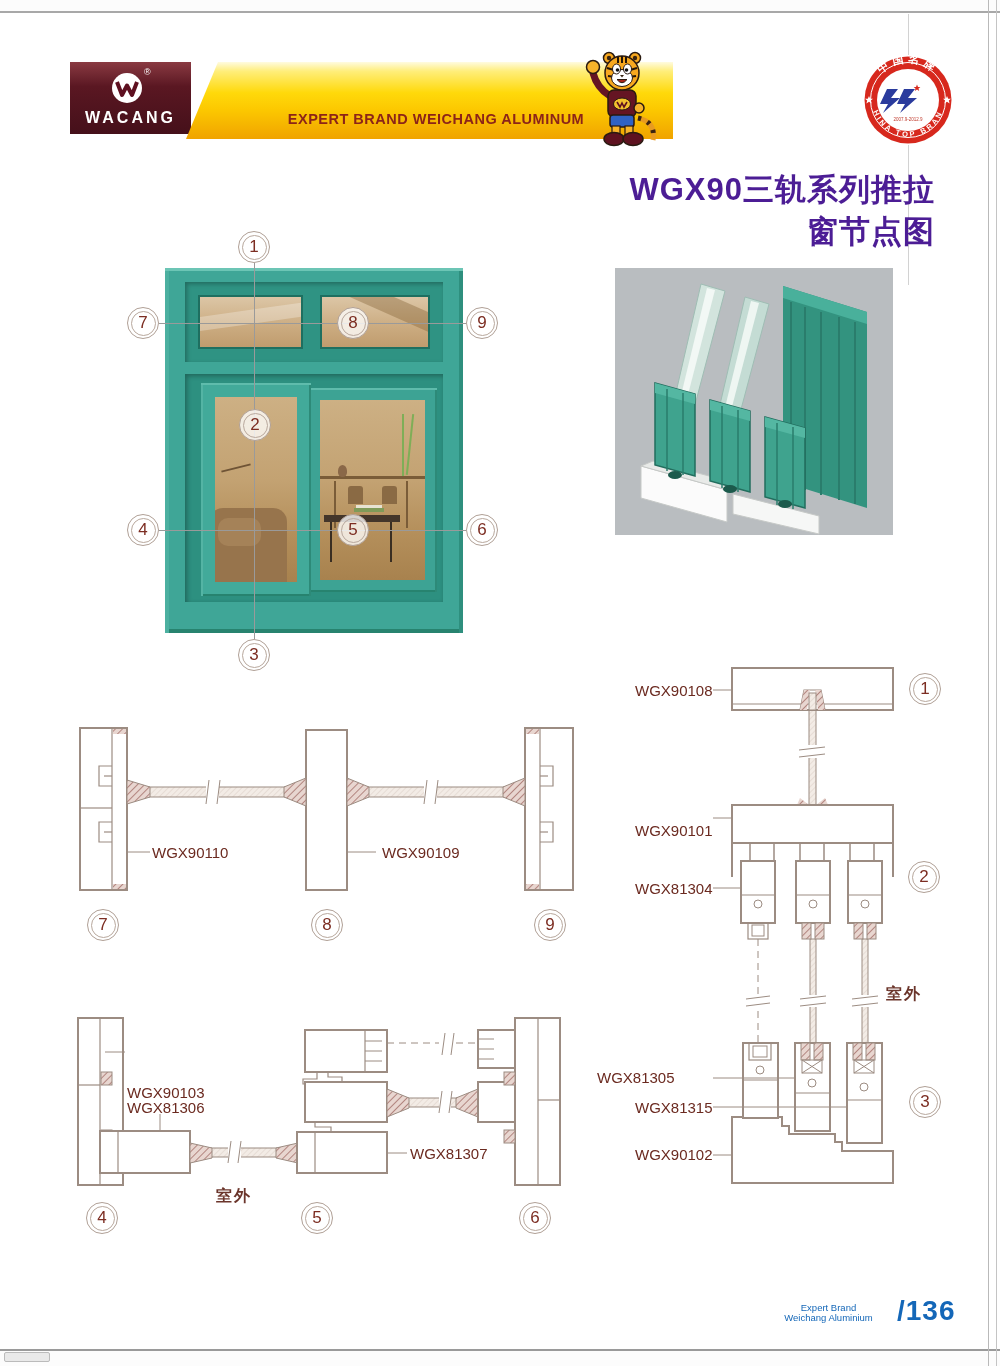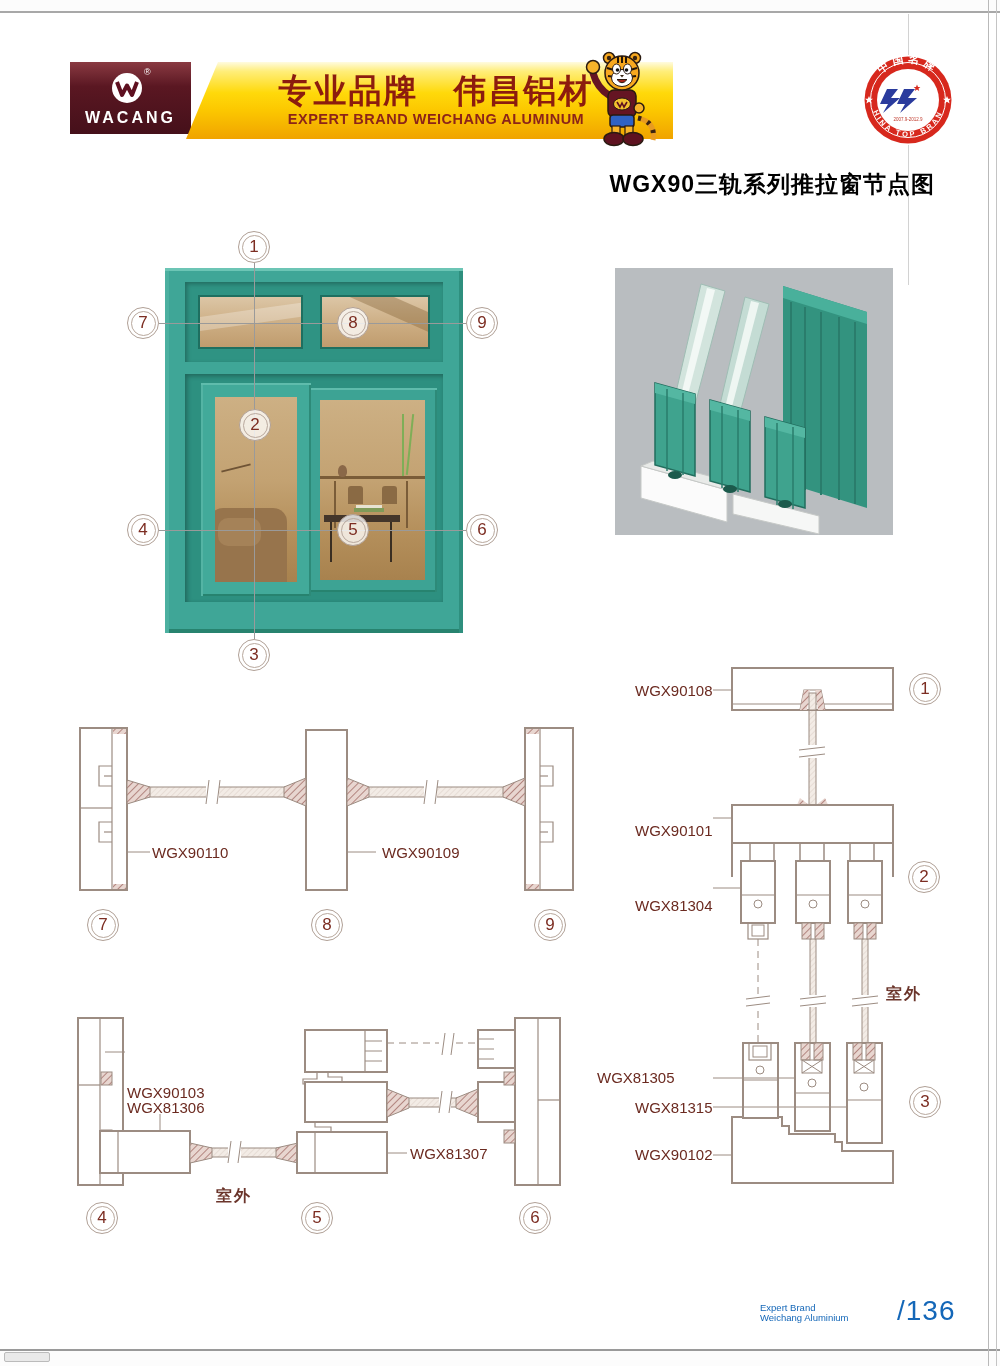--- a/index.html
+++ b/index.html
@@ -33,21 +33,21 @@
   .banner-silver { position:absolute; left:676px; top:66px; width:309px; height:63px;
     clip-path:polygon(16px 0,100% 0,100% 100%,0 100%);
     background:linear-gradient(180deg,#fafafa 0%,#d6d6d6 45%,#bdbdbd 75%,#cfcfcf 100%); }
   .tm-lines { position:absolute; left:24px; top:5px; }
   .tm-line { font-size:20px; font-weight:bold; color:#1b6cb5; letter-spacing:7px; line-height:27px; white-space:nowrap; }
 
   .tiger { position:absolute; left:578px; top:46px; z-index:3; }
   .badge { position:absolute; left:862px; top:54px; z-index:3; }
 
   .page-title { position:absolute; left:600px; top:169px; width:335px; text-align:right;
-    font-size:23px; font-weight:bold; color:#000000; letter-spacing:1px; }
+    font-size:31px; font-weight:bold; color:#4c1d95; letter-spacing:1px; }
 
   
   .win { position:absolute; left:165px; top:268px; width:298px; height:365px; background:#3fa697;
     box-shadow:inset 0 3px 0 #6cc5b5, inset 4px 0 0 #4cb0a0, inset -4px 0 0 #2e8f7e, inset 0 -4px 0 #27836f; z-index:1; }
   .transom { position:absolute; left:20px; top:14px; width:258px; height:80px; background:#2f9383;
     box-shadow:inset 2px 2px 4px rgba(0,0,0,.28); }
   .tglass { position:absolute; top:13px; height:54px; border:2px solid #1e6f60; overflow:hidden;
     background:linear-gradient(180deg,#dcc6a6 0%,#cbab80 60%,#bf9c6e 100%); }
   .tg1 { left:13px; width:105px; }
   .tg2 { left:135px; width:110px; }
@@ -85,44 +85,43 @@
 
   
   .r3d { position:absolute; left:615px; top:268px; z-index:1; }
 
   
   .plabel { position:absolute; font-size:15px; color:#6b2a20; white-space:nowrap; z-index:4; }
   .outdoor { position:absolute; font-size:16px; font-weight:bold; color:#6b352b; z-index:4; letter-spacing:2px; }
   .tsvg { position:absolute; z-index:1; }
 
   
-  .foot-brand { position:absolute; left:760px; top:1303px; width:137px; text-align:left;
+  .foot-brand { position:absolute; left:760px; top:1303px; width:137px; text-align:center;
     font-size:9.5px; line-height:10px; color:#1467b8; z-index:10; }
-  .foot-page { position:absolute; left:897px; top:1295px; font-size:28px; font-weight:normal;
+  .foot-page { position:absolute; left:897px; top:1295px; font-size:28px; font-weight:bold;
     color:#1467b8; z-index:10; letter-spacing:1px; }
 </style>
 </head>
 <body>
 
 <div id="page">
 
   <div class="strip-top"></div>
   <div class="vline-hdr"></div>
 
   <div class="logo-block">
     <svg class="logo-circle" width="40" height="40" viewBox="-20 -20 40 40">
       <circle r="15" fill="#ffffff"></circle>
       <path d="M -10,-6 L -5,7 L 0,-2.5 L 5,7 L 10,-6" fill="none" stroke="#5e1020" stroke-width="4" stroke-linejoin="round"></path>
     </svg>
     <span class="logo-reg">®</span>
     <div class="logo-word">WACANG</div>
   </div>
 
   <div class="banner-yellow">
-    <div class="banner-cn">专业品牌　伟昌铝材</div>
     <div class="banner-en">EXPERT BRAND WEICHANG ALUMINUM</div>
   </div>
 
 
   <svg class="tiger" width="90" height="104" viewBox="0 0 90 104">
     <path d="M60,72 q18,4 15,22" fill="none" stroke="#e89b20" stroke-width="5"></path>
     <path d="M60,72 q18,4 15,22" fill="none" stroke="#3a2410" stroke-width="5" stroke-dasharray="3 7"></path>
     <path d="M32,50 Q19,42 15,27" fill="none" stroke="#651523" stroke-width="7" stroke-linecap="round"></path>
     <circle cx="15" cy="21" r="6.5" fill="#f7b32a" stroke="#2a1a10" stroke-width="1.5"></circle>
     <rect x="30" y="44" width="28" height="27" rx="6" fill="#651523" stroke="#2a1a10" stroke-width="1.5"></rect>
@@ -517,21 +516,21 @@
       <line x1="83" y1="35" x2="102" y2="35" stroke-width="1"></line>
       <line x1="83" y1="163" x2="102" y2="163" stroke-width="1"></line>
       <line x1="83" y1="233" x2="111" y2="233" stroke-width="1"></line>
       <line x1="83" y1="423" x2="165" y2="423" stroke-width="1"></line>
       <line x1="83" y1="452" x2="217" y2="452" stroke-width="1"></line>
       <line x1="83" y1="500" x2="102" y2="500" stroke-width="1"></line>
     </g>
   </svg>
   <div class="plabel" style="left:635px; top:682px;">WGX90108</div>
   <div class="plabel" style="left:635px; top:806px;margin-top:16px;">WGX90101</div>
-  <div class="plabel" style="left:635px; top:880px;margin-top:17px;">WGX81304</div>
+  <div class="plabel" style="left:635px; top:880px;">WGX81304</div>
   <div class="plabel" style="left:597px; top:1069px;">WGX81305</div>
   <div class="plabel" style="left:635px; top:1099px;">WGX81315</div>
   <div class="plabel" style="left:635px; top:1146px;">WGX90102</div>
   <div class="outdoor" style="left:886px; top:984px;">室外</div>
   <div class="co" style="left:909px; top:673px;">
       <span class="ring">
         <span class="num">1</span>
       </span>
     </div>
   <div class="co" style="left:908px; top:861px;">

